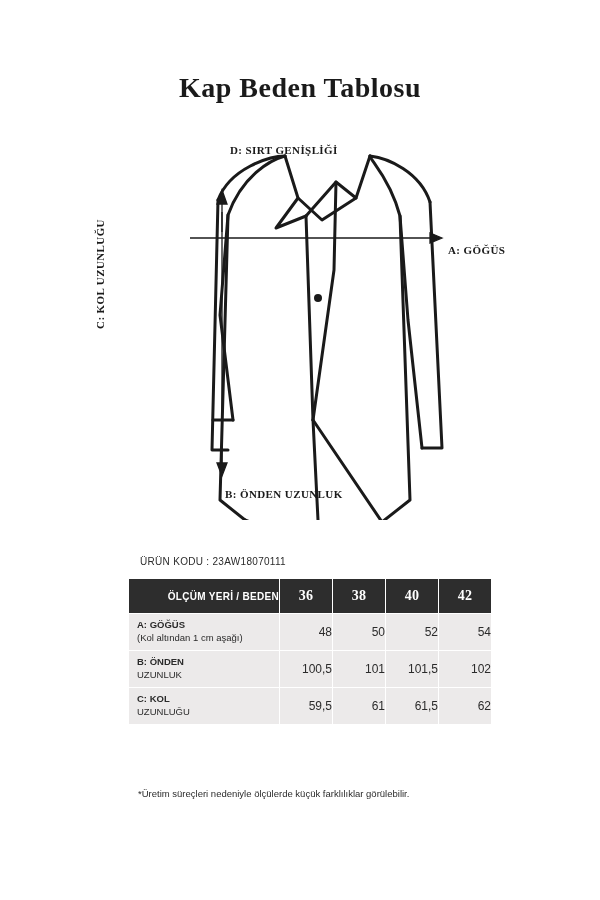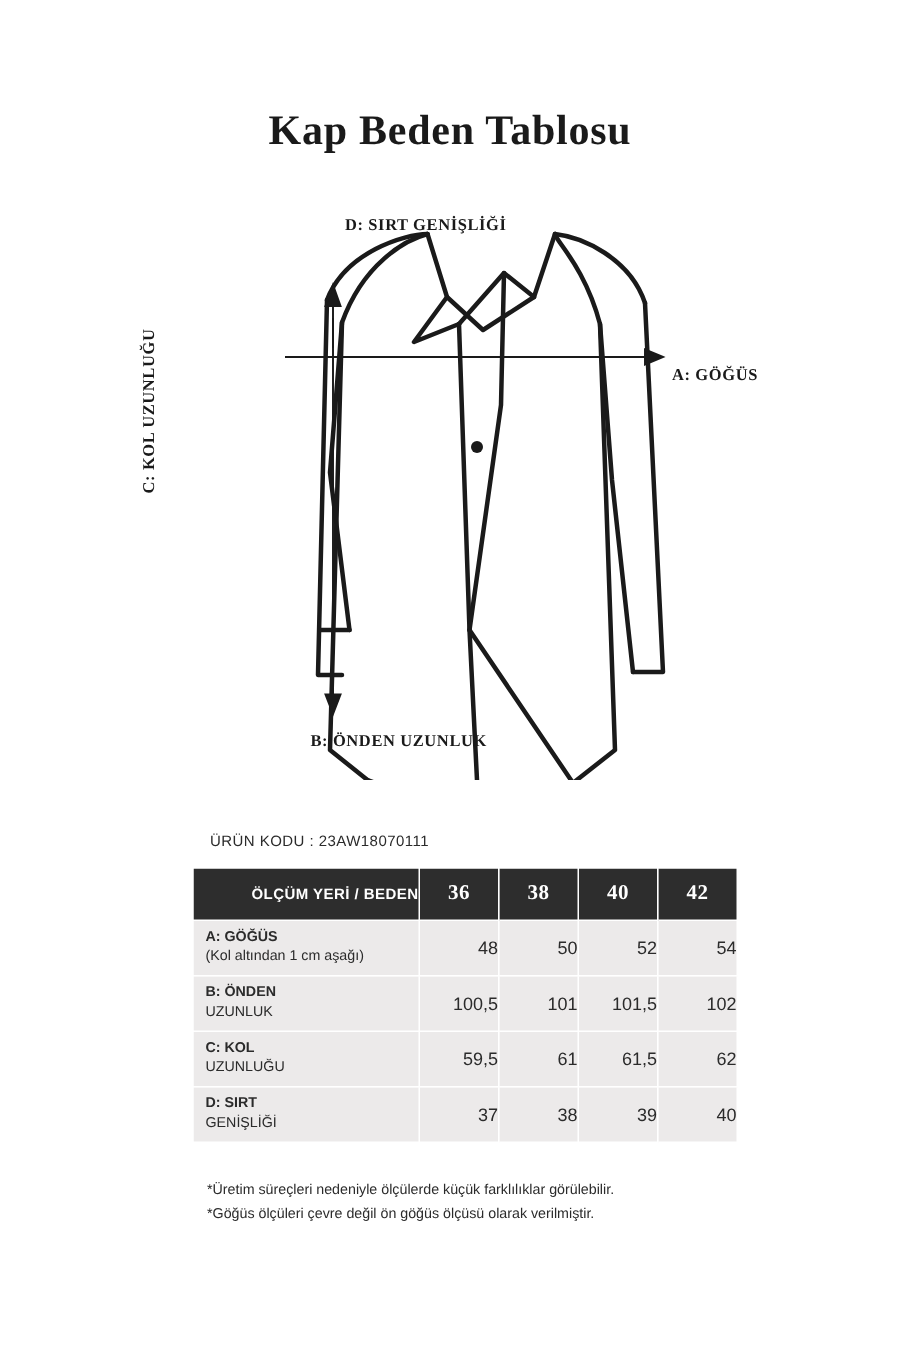--- a/index.html
+++ b/index.html
@@ -53,21 +53,21 @@
     color: #1a1a1a;
     white-space: nowrap;
   }
   .lbl-top   { top: 8px;  left: 160px; margin-top: 16px; }
   .lbl-right { top: 124px; left: 378px; }
   .lbl-left  {
     top: 148px; left: -25px;
     transform: rotate(-90deg);
     transform-origin: center center;
   }
-  .lbl-bottom{ top: 368px; left: 137px; }
+  .lbl-bottom{ top: 368px; left: 155px; }
 
   
   .product-code {
     position: absolute;
     top: 556px;
     left: 140px;
     font-size: 10px;
     letter-spacing: 0.3px;
     color: #2b2b2b;
   }
@@ -241,31 +241,20 @@
       <tr>
         <td class="rowlabel">
           <span class="l1">C: KOL</span>
           <span class="l2">UZUNLUĞU</span>
         </td>
         <td class="val">59,5</td>
         <td class="val">61</td>
         <td class="val">61,5</td>
         <td class="val">62</td>
       </tr>
-      <tr>
-        <td class="rowlabel">
-          <span class="l1">D: SIRT</span>
-          <span class="l2">GENİŞLİĞİ</span>
-        </td>
-        <td class="val">37</td>
-        <td class="val">38</td>
-        <td class="val">39</td>
-        <td class="val">40</td>
-      </tr>
     </tbody>
   </table>
 
   <div class="notes">
     <div>*Üretim süreçleri nedeniyle ölçülerde küçük farklılıklar görülebilir.</div>
-    <div>*Göğüs ölçüleri çevre değil ön göğüs ölçüsü olarak verilmiştir.</div>
   </div>
 
 </div>
 
 </body></html>

